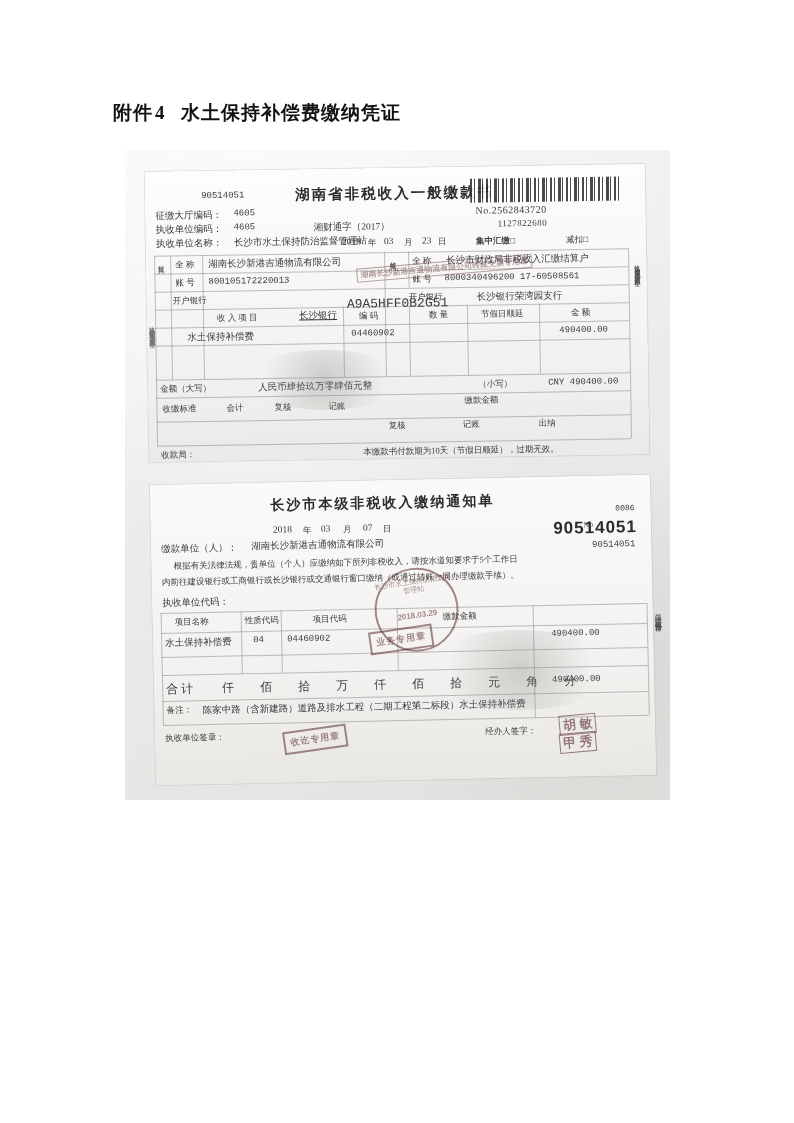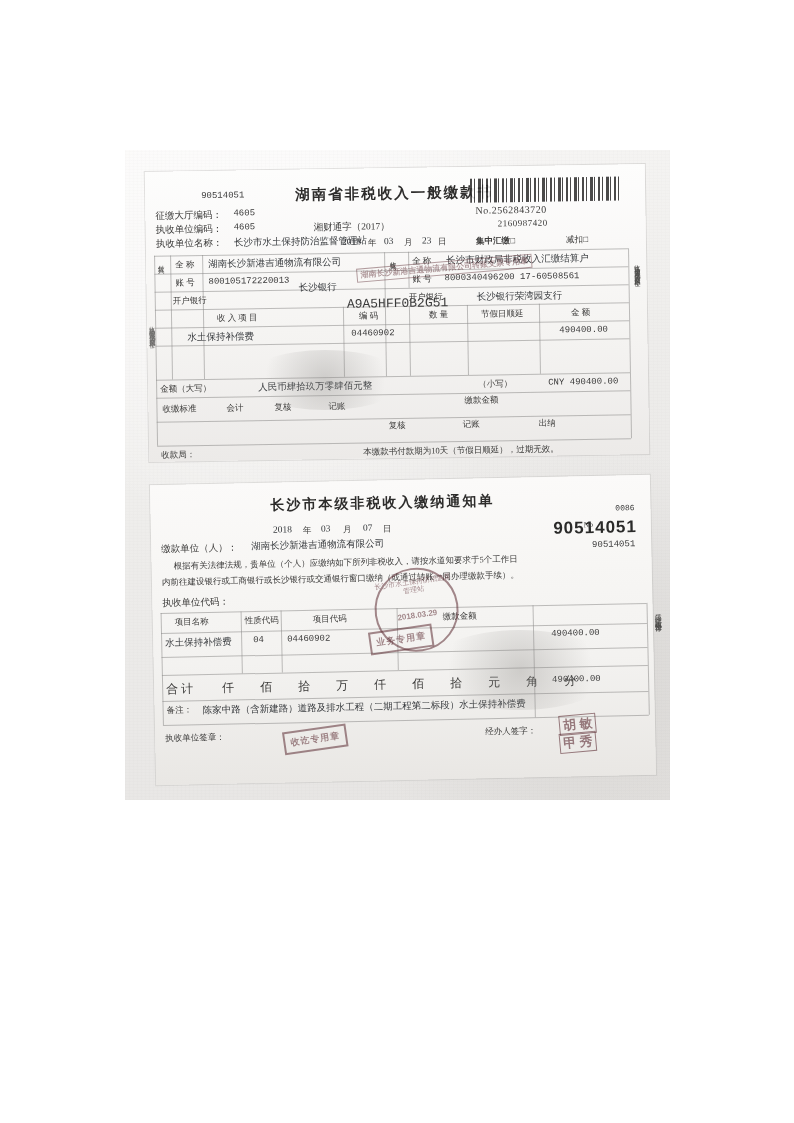--- a/index.html
+++ b/index.html
@@ -239,32 +239,35 @@
     border-radius: 50%;
     background: radial-gradient(circle, rgba(140,136,130,0.35), rgba(255,255,255,0) 70%);
     pointer-events: none;
   }
 </style>
 </head>
 <body>
 
 <div class="page">
 
+  <div class="doc-title">
+    <span>附件</span><span class="num">4</span>&nbsp;&nbsp;<span>水土保持补偿费缴纳凭证</span>
+  </div>
 
   <div class="scan">
     <div class="scan-noise"></div>
 
     <div class="receipt r1">
       <div class="r1-bg"></div>
 
       <div class="code" style="left:56px; top:20px;">90514051</div>
       <div class="r-title t1">湖南省非税收入一般缴款书</div>
       <div class="barcode"></div>
       <div class="barcode-no">No.2562843720</div>
-      <div class="barcode-no2">2160987420</div>
+      <div class="barcode-no2">1127822680</div>
 
       <div class="lbl" style="left:10px; top:38px;">征缴大厅编码：</div>
       <div class="code" style="left:88px; top:38px;">4605</div>
       <div class="lbl" style="left:10px; top:52px;">执收单位编码：</div>
       <div class="code" style="left:88px; top:52px;">4605</div>
       <div class="lbl" style="left:10px; top:66px;">执收单位名称：</div>
       <div class="hand" style="left:88px; top:66px;">长沙市水土保持防治监督管理站</div>
 
       <div class="lbl" style="left:168px; top:52px;">湘财通字（2017）</div>
 
@@ -304,21 +307,21 @@
 
       <div class="lbl sm" style="left:29px; top:88px;">全 称</div>
       <div class="lbl sm" style="left:29px; top:106px;">账 号</div>
       <div class="lbl sm" style="left:26px; top:124px;">开户银行</div>
       <div class="lbl sm" style="left:266px; top:88px;">全 称</div>
       <div class="lbl sm" style="left:266px; top:106px;">账 号</div>
       <div class="lbl sm" style="left:262px; top:124px;">开户银行</div>
 
       <div class="hand" style="left:62px; top:87px;">湖南长沙新港吉通物流有限公司</div>
       <div class="code" style="left:62px; top:106px;">800105172220013</div>
-      <div class="hand" style="left:152px; top:112px;">长沙银行</div>
+      <div class="hand" style="left:152px; top:140px;text-decoration:underline;">长沙银行</div>
 
       <div class="hand" style="left:300px; top:87px;">长沙市财政局非税收入汇缴结算户</div>
       <div class="code" style="left:298px; top:106px;">8000340496200 17-60508561</div>
       <div class="hand" style="left:330px; top:124px;">长沙银行荣湾园支行</div>
 
       <div class="lbl sm" style="left:70px; top:142px;">收 入 项 目</div>
       <div class="lbl sm" style="left:212px; top:142px;">编 码</div>
       <div class="lbl sm" style="left:282px; top:142px;">数 量</div>
       <div class="lbl sm" style="left:334px; top:142px;">节假日顺延</div>
       <div class="lbl sm" style="left:424px; top:142px;">金 额</div>

